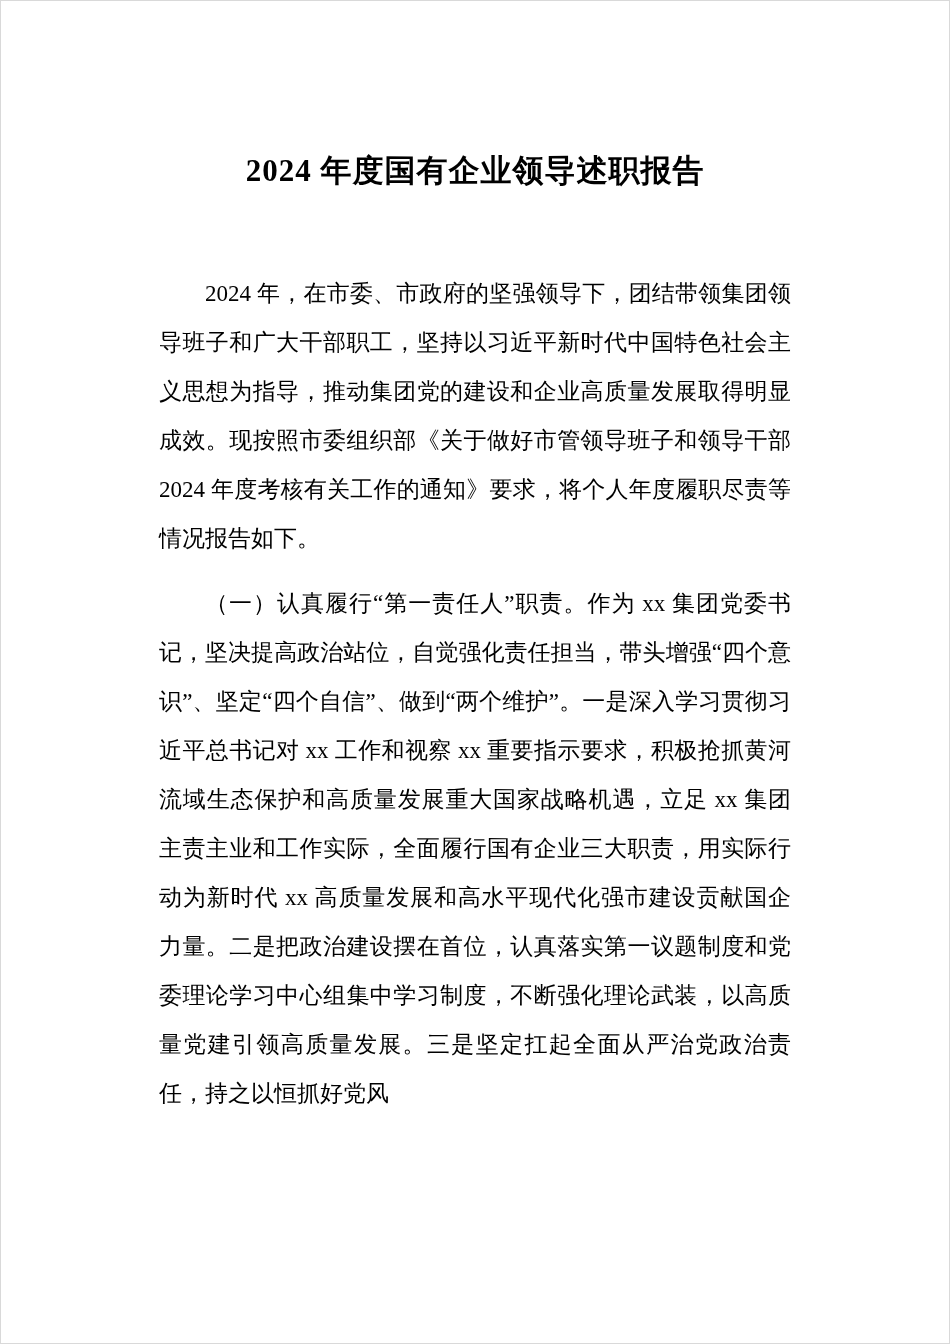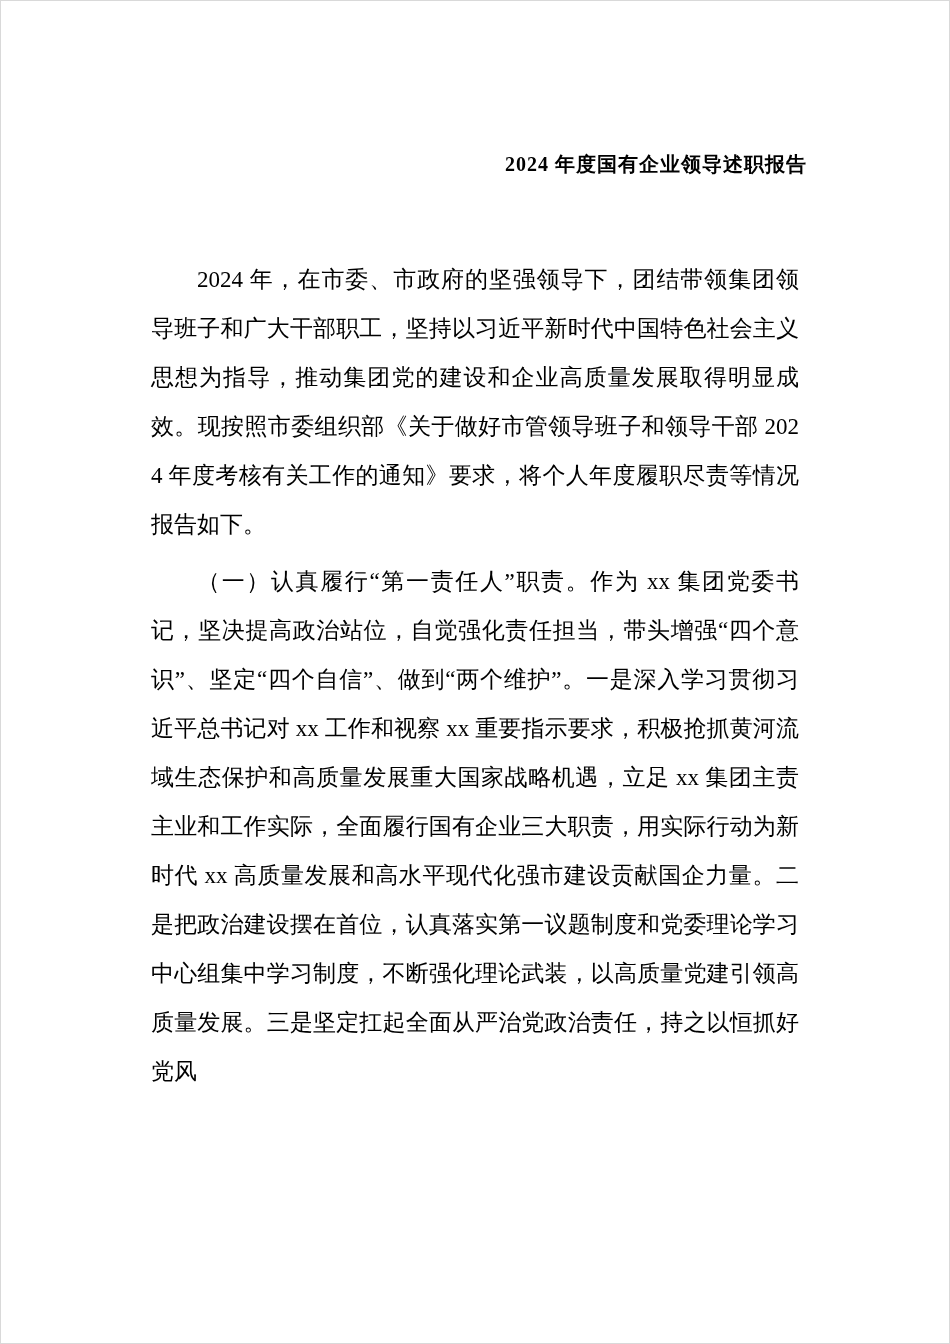--- a/index.html
+++ b/index.html
@@ -15,29 +15,29 @@
     margin: 0 auto;
     background: #ffffff;
     box-sizing: border-box;
     border: 1px solid #d9d9d9;
     padding: 150px 142px 0 142px;
     overflow: hidden;
     color: #000000;
   }
   .doc-title {
     margin: 0 0 78px 0;
-    font-size: 20px;
+    font-size: 31px;
     font-weight: bold;
-    text-align: right;
+    text-align: center;
     line-height: 1.3;
     letter-spacing: 1px;
     color: #000000;
   }
   .doc-body p {
-    margin: 8px;
+    margin: 16px;
     font-size: 23px;
     line-height: 49px;
     text-align: justify;
     text-justify: inter-ideograph;
     text-indent: 2em;
     word-break: break-all;
     color: #000000;
   }
   .section-heading {
     font-weight: normal;

